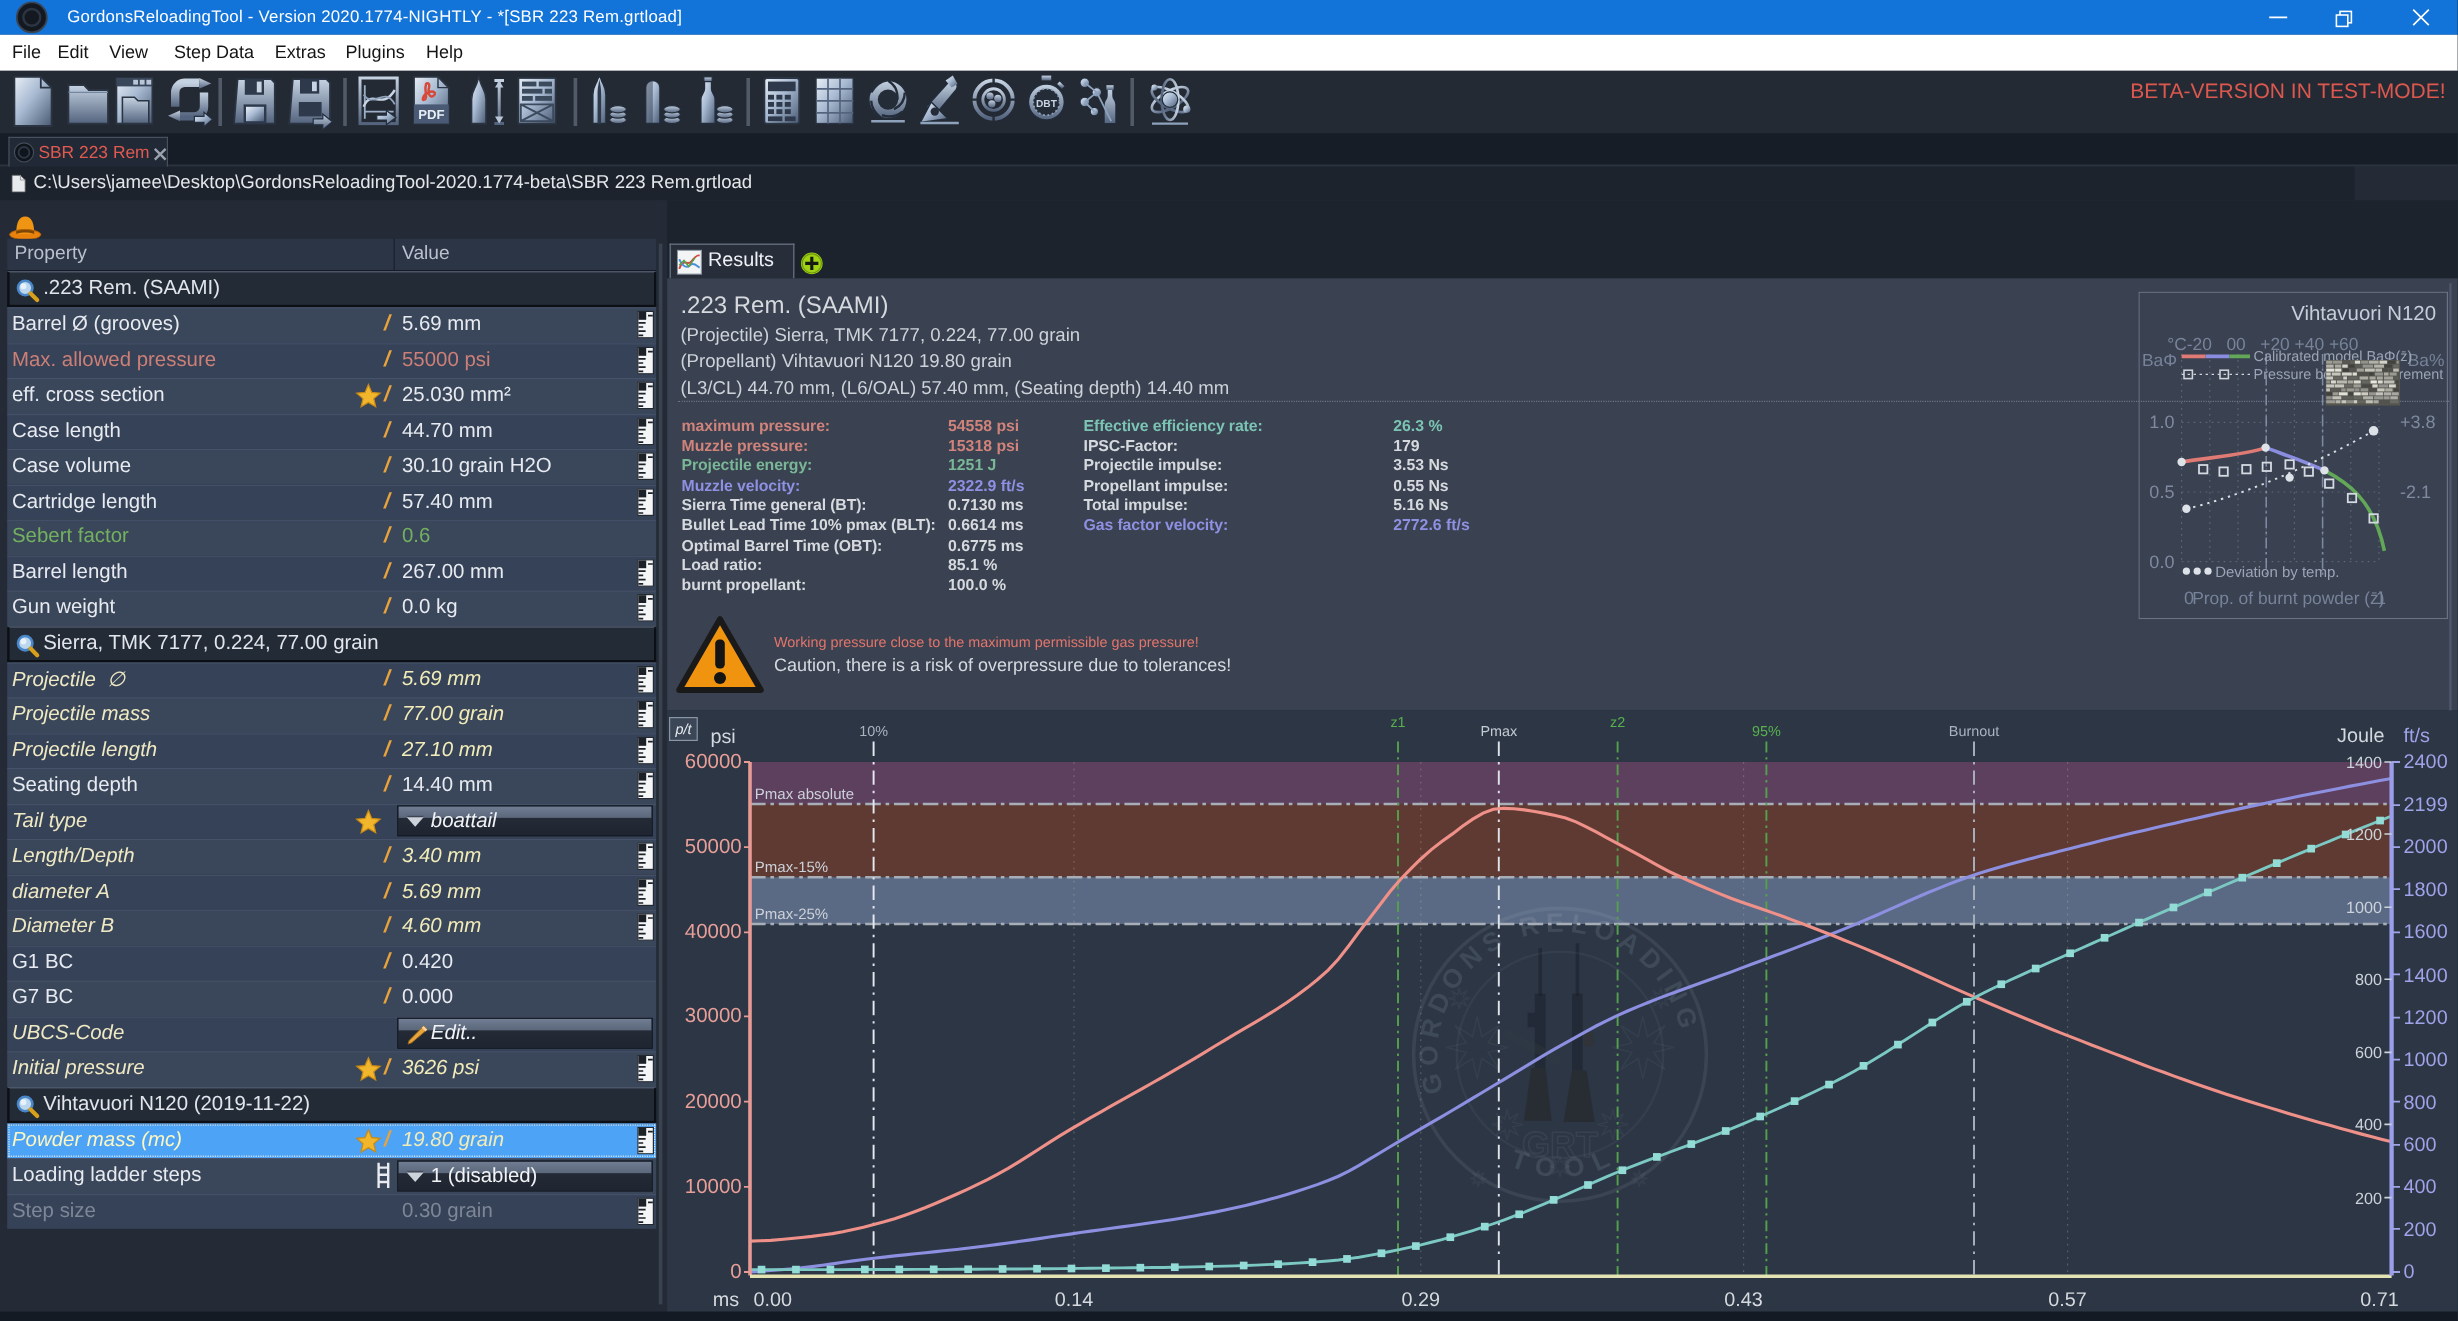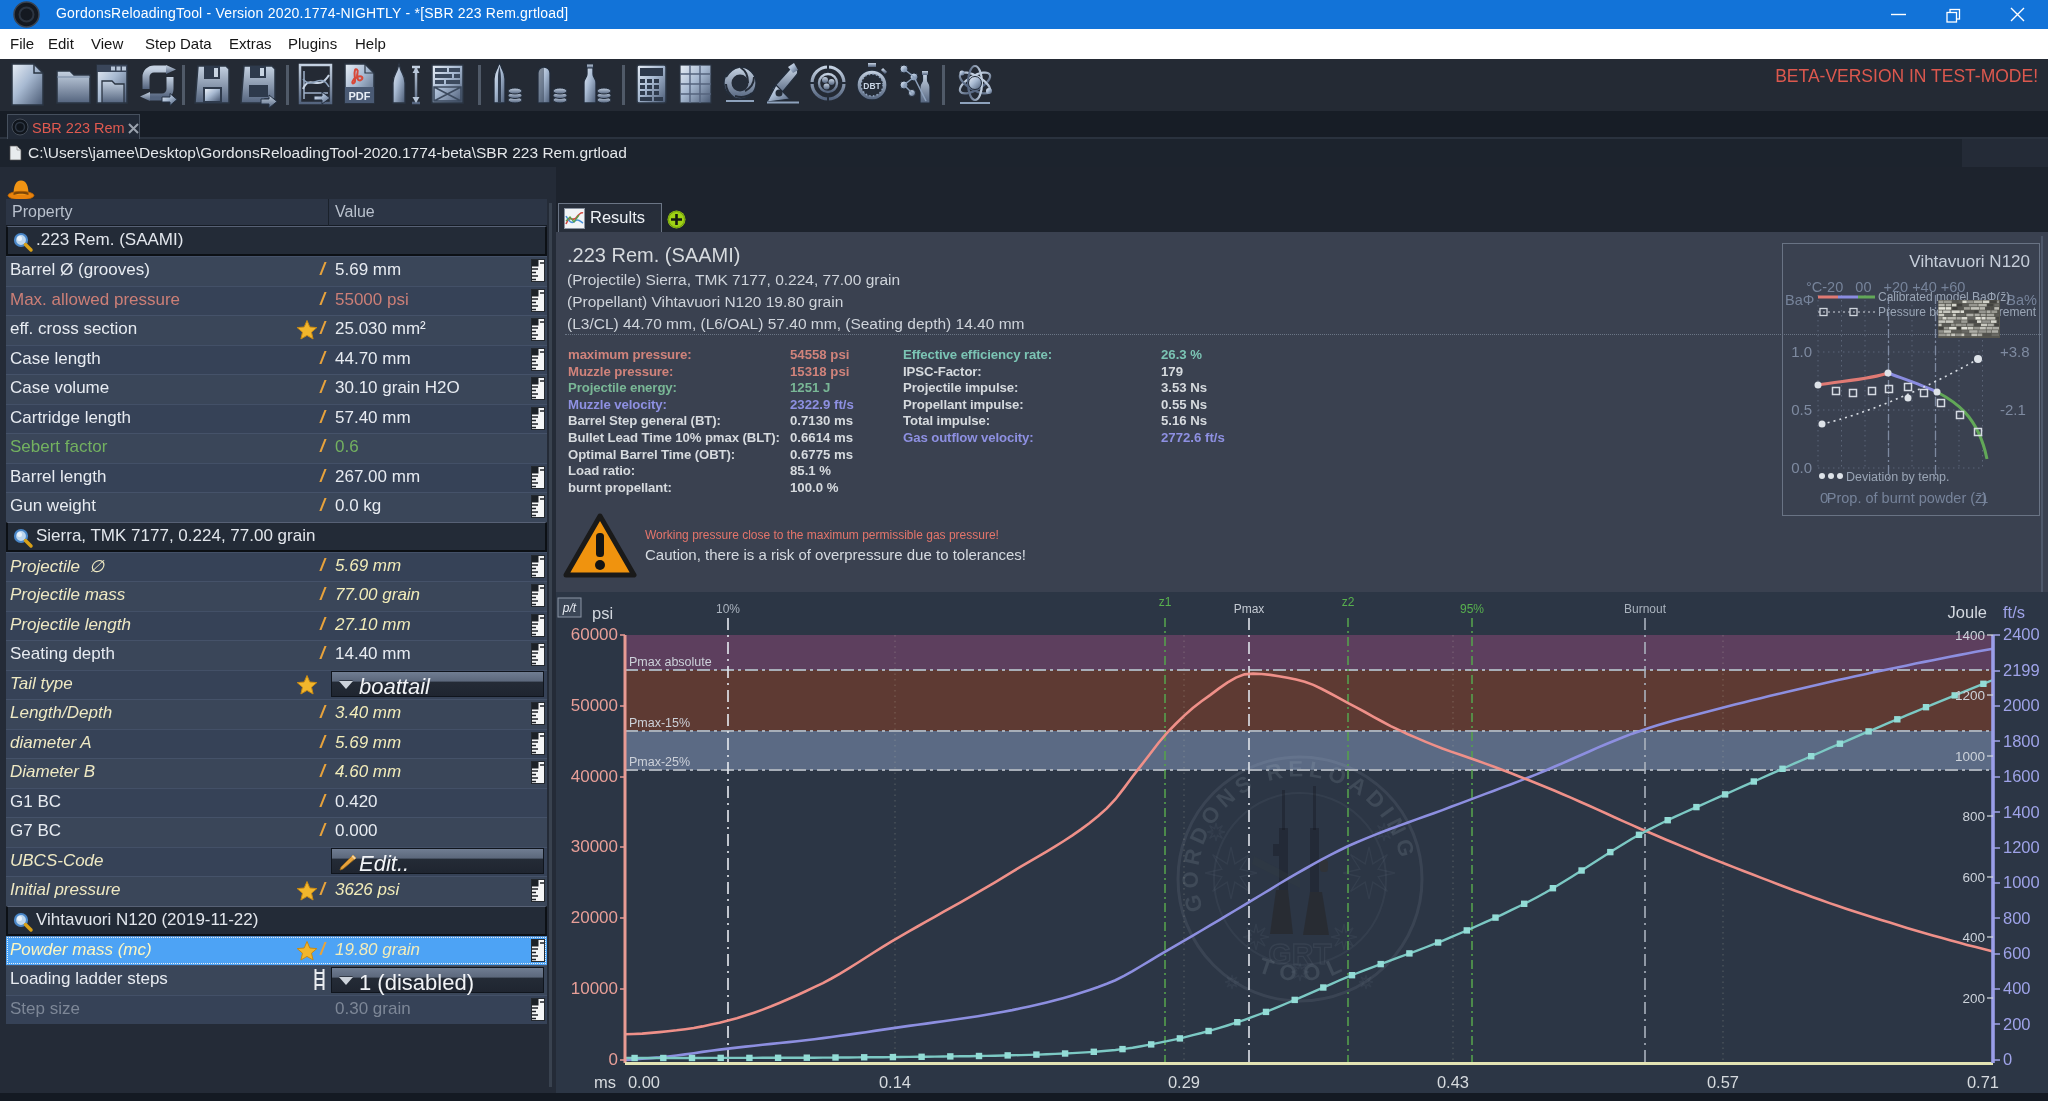--- a/index.html
+++ b/index.html
@@ -23,21 +23,21 @@
 .row:after{content:"";position:absolute;left:0;top:0;width:100%;height:1px;background:rgba(84,98,124,.45)}
 .lab{position:absolute;left:4px;top:4px;white-space:nowrap}
 .val{position:absolute;left:329px;top:4px;white-space:nowrap}
 .it{font-style:italic;color:#efe9c3}
 .vyl{font-style:italic;color:#f2ecb9}
 .red{color:#cc7f77}.grn{color:#73b160}.gry{color:#7d8797}
 .slash{position:absolute;left:314px;top:3px;color:#e8a33c;font-weight:bold;font-size:18px;font-style:italic}
 .star{position:absolute;left:289px;top:3px;width:24px;height:24px}
 .ruler{position:absolute;left:525px;top:3px;width:14px;height:23px}
 .ddown{position:absolute;left:325px;top:1.5px;width:213px;height:26px;border:1px solid #10151d;background:linear-gradient(#707d92 0%,#5c687c 38%,#242b36 42%,#1f2530 100%)}
-.ddown .dtxt{position:absolute;left:27px;top:2px;color:#f1f3f6;font-size:22px}
+.ddown .dtxt{position:absolute;left:27px;top:2px;color:#f1f3f6;font-size:17px}
 .dtri{position:absolute;left:7px;top:9px;width:0;height:0;border-left:7px solid transparent;border-right:7px solid transparent;border-top:8px solid #cdd3db;filter:drop-shadow(0 -1px 0 #343b48)}
 
 #rtop{position:absolute;left:556px;top:167px;width:1492px;height:65px;background:#1d232d}
 #rtab{position:absolute;left:558px;top:203px;width:104px;height:29px;background:#272e3a;border:1px solid #6b7585;border-bottom:none;color:#eef1f5;font-size:16.5px}
 #results{position:absolute;left:556px;top:232px;width:1492px;height:360px;background:#3a4150;color:#cfd4db}
 #chartpanel{position:absolute;left:556px;top:592px;width:1492px;height:501px;background:#2c3645}
 #bstrip{position:absolute;left:0;top:1093px;width:2048px;height:8px;background:#141a23}
 #splitter{position:absolute;left:547px;top:167px;width:9px;height:926px;background:#242b37}
 #splitter:before{content:"";position:absolute;left:2px;top:36px;width:3px;height:884px;background:#39424f}
 .statlab{position:absolute;white-space:nowrap;font-size:13.2px;font-weight:bold;letter-spacing:-0.1px}
@@ -588,41 +588,41 @@
     <div class="abs" style="left:11px;top:83px;font-size:15.5px;color:#ced3da">(L3/CL) 44.70 mm, (L6/OAL) 57.40 mm, (Seating depth) 14.40 mm</div>
     <div class="abs" style="left:9px;top:102px;width:1476px;border-top:1px dotted #6a7585"></div>
     <div class="statlab sal" style="left:12px;top:115.0px">maximum pressure:</div>
     <div class="statval sal" style="left:234px;top:115.0px">54558 psi</div>
     <div class="statlab sal" style="left:12px;top:131.6px">Muzzle pressure:</div>
     <div class="statval sal" style="left:234px;top:131.6px">15318 psi</div>
     <div class="statlab tea" style="left:12px;top:148.2px">Projectile energy:</div>
     <div class="statval tea" style="left:234px;top:148.2px">1251 J</div>
     <div class="statlab pur" style="left:12px;top:164.8px">Muzzle velocity:</div>
     <div class="statval pur" style="left:234px;top:164.8px">2322.9 ft/s</div>
-    <div class="statlab wht" style="left:12px;top:181.4px">Barrel Step general (BT):</div>
+    <div class="statlab wht" style="left:12px;top:181.4px">Sierra Time general (BT):</div>
     <div class="statval wht" style="left:234px;top:181.4px">0.7130 ms</div>
     <div class="statlab wht" style="left:12px;top:198.0px">Bullet Lead Time 10% pmax (BLT):</div>
     <div class="statval wht" style="left:234px;top:198.0px">0.6614 ms</div>
     <div class="statlab wht" style="left:12px;top:214.6px">Optimal Barrel Time (OBT):</div>
     <div class="statval wht" style="left:234px;top:214.6px">0.6775 ms</div>
     <div class="statlab wht" style="left:12px;top:231.2px">Load ratio:</div>
     <div class="statval wht" style="left:234px;top:231.2px">85.1 %</div>
     <div class="statlab wht" style="left:12px;top:247.8px">burnt propellant:</div>
     <div class="statval wht" style="left:234px;top:247.8px">100.0 %</div>
     <div class="statlab tea2" style="left:347px;top:115.0px">Effective efficiency rate:</div>
     <div class="statval tea2" style="left:605px;top:115.0px">26.3 %</div>
     <div class="statlab wht" style="left:347px;top:131.6px">IPSC-Factor:</div>
     <div class="statval wht" style="left:605px;top:131.6px">179</div>
     <div class="statlab wht" style="left:347px;top:148.2px">Projectile impulse:</div>
     <div class="statval wht" style="left:605px;top:148.2px">3.53 Ns</div>
     <div class="statlab wht" style="left:347px;top:164.8px">Propellant impulse:</div>
     <div class="statval wht" style="left:605px;top:164.8px">0.55 Ns</div>
     <div class="statlab wht" style="left:347px;top:181.4px">Total impulse:</div>
     <div class="statval wht" style="left:605px;top:181.4px">5.16 Ns</div>
-    <div class="statlab pur" style="left:347px;top:198.0px">Gas outflow velocity:</div>
+    <div class="statlab pur" style="left:347px;top:198.0px">Gas factor velocity:</div>
     <div class="statval pur" style="left:605px;top:198.0px">2772.6 ft/s</div>
   </div>
 <svg class="abs" style="left:1782px;top:243px" width="258" height="273" font-family="Liberation Sans,sans-serif">
     <rect x="0.5" y="0.5" width="257" height="272" fill="none" stroke="#697384"></rect>
     <text x="248" y="24" text-anchor="end" font-size="17" fill="#c6ceda">Vihtavuori N120</text>
     <text x="24" y="49" font-size="14.5" fill="#76839a">°C-20&nbsp;&nbsp;&nbsp;00&nbsp;&nbsp;&nbsp;+20&nbsp;+40&nbsp;+60</text>
     <text x="3" y="62" font-size="14.5" fill="#76839a">BaΦ</text>
     <text x="255" y="62" text-anchor="end" font-size="14.5" fill="#76839a">Ba%</text>
     <line x1="36.0" y1="52" x2="36.0" y2="225" stroke="rgba(145,160,185,.38)" stroke-dasharray="1.5 3.5"></line>
     <line x1="59.5" y1="52" x2="59.5" y2="225" stroke="rgba(145,160,185,.38)" stroke-dasharray="1.5 3.5"></line>

